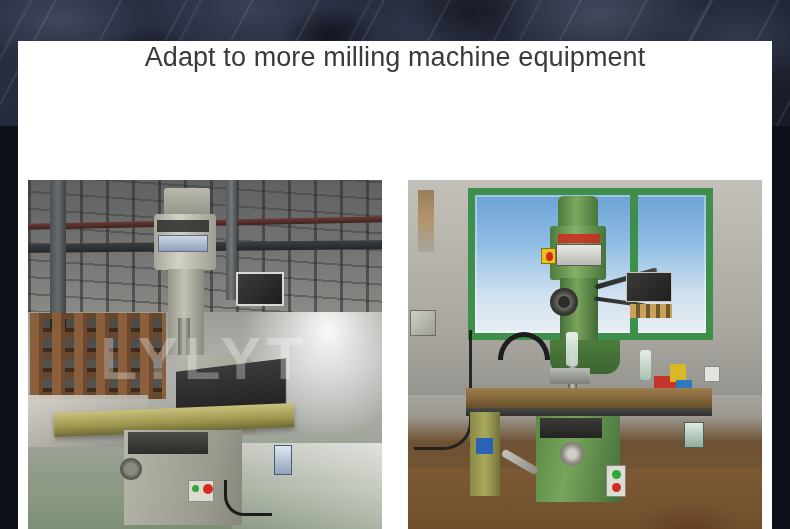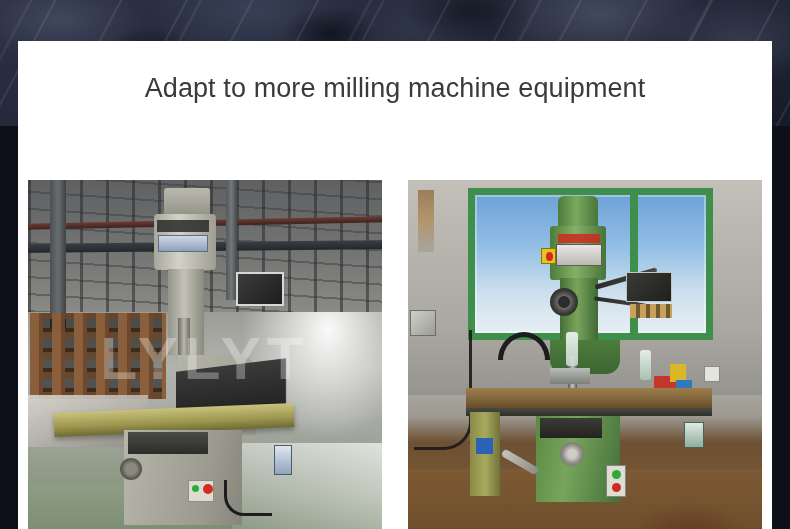--- a/index.html
+++ b/index.html
@@ -93,21 +93,20 @@
     left: 18px;
     top: 41px;
     width: 754px;
     height: 488px;
     background: #ffffff;
     z-index: 2;
     overflow: hidden;
   }
 
   .headings {
-    padding-top: 31px;
     text-align: center;
   }
 
   .title {
     font-size: 27px;
     font-weight: 400;
     color: #3a3a3a;
     line-height: 1.25;
     letter-spacing: 0.1px;
   }

